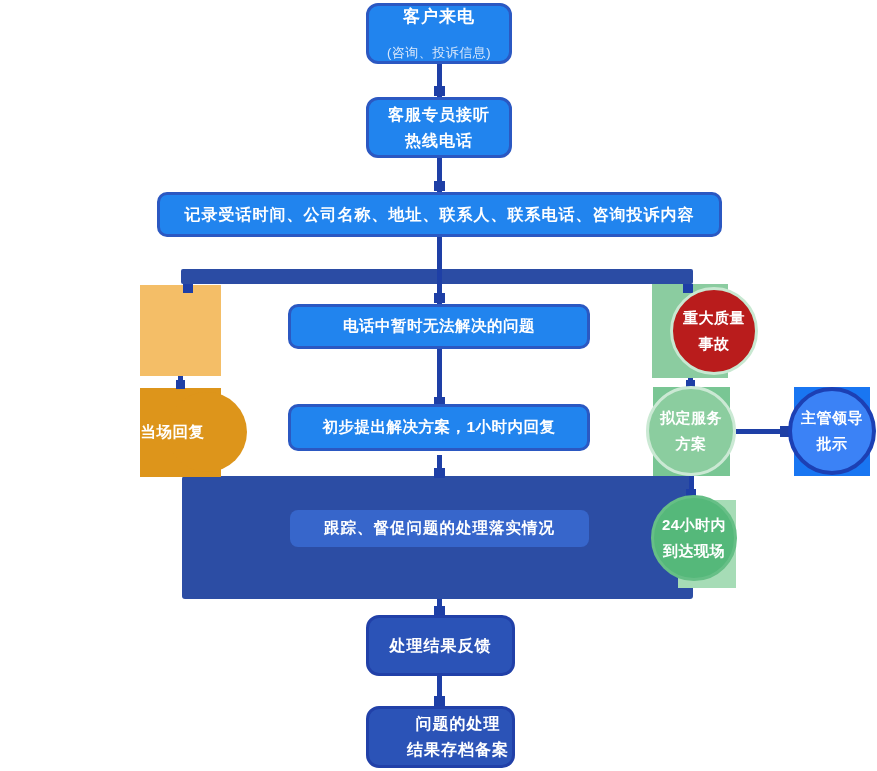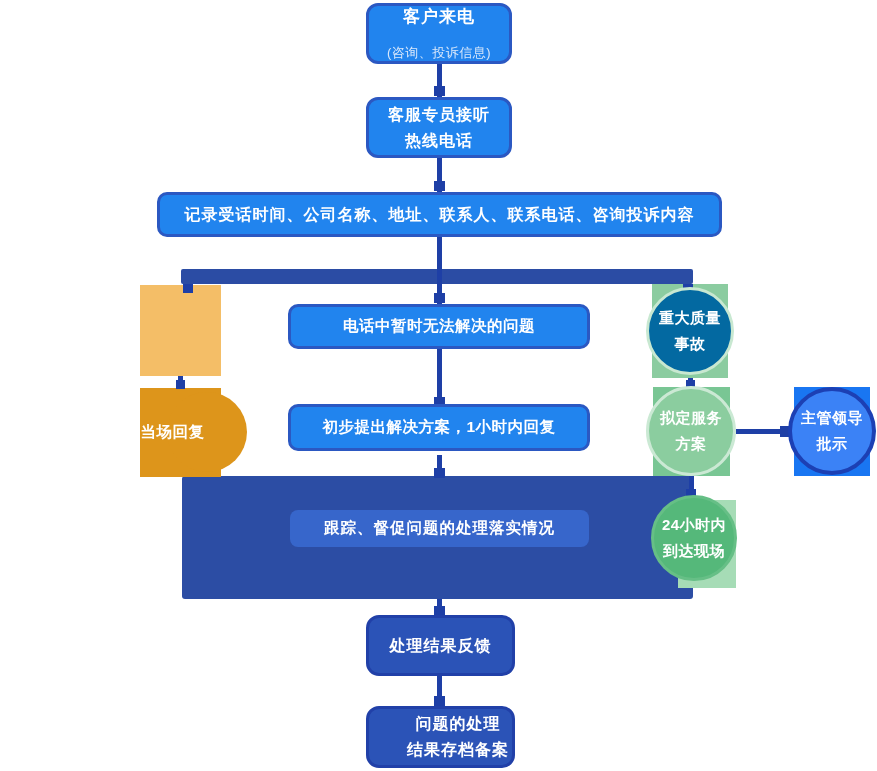--- a/index.html
+++ b/index.html
@@ -98,21 +98,21 @@
     <div>初步提出解决方案，1小时内回复</div>
   </div>
 
   <div class="sq" style="left:140px;top:285px;width:81px;height:91px;background:#F4BE67;"></div>
 
   <div class="sq" style="left:140px;top:388px;width:81px;height:89px;background:#DD951B;"></div>
   <div class="sq" style="left:167px;top:392px;width:80px;height:80px;background:#DD951B;border-radius:50%;"></div>
   <div class="onsite-lbl">当场回复</div>
 
   <div class="sq" style="left:652px;top:284px;width:76px;height:94px;background:#8BCCA0;"></div>
-  <div class="circ" style="left:646px;top:287px;width:88px;height:88px;background:#0369a1;border:3px solid #C8E8D1;">
+  <div class="circ" style="left:670px;top:287px;width:88px;height:88px;background:#b91c1c;border:3px solid #C8E8D1;">
     <div>重大质量</div>
     <div>事故</div>
   </div>
 
   <div class="sq" style="left:653px;top:387px;width:77px;height:89px;background:#79C694;"></div>
   <div class="circ" style="left:646px;top:386px;width:90px;height:90px;background:#8BCD9F;border:3px solid #CBE9D4;">
     <div>拟定服务</div>
     <div>方案</div>
   </div>
 

